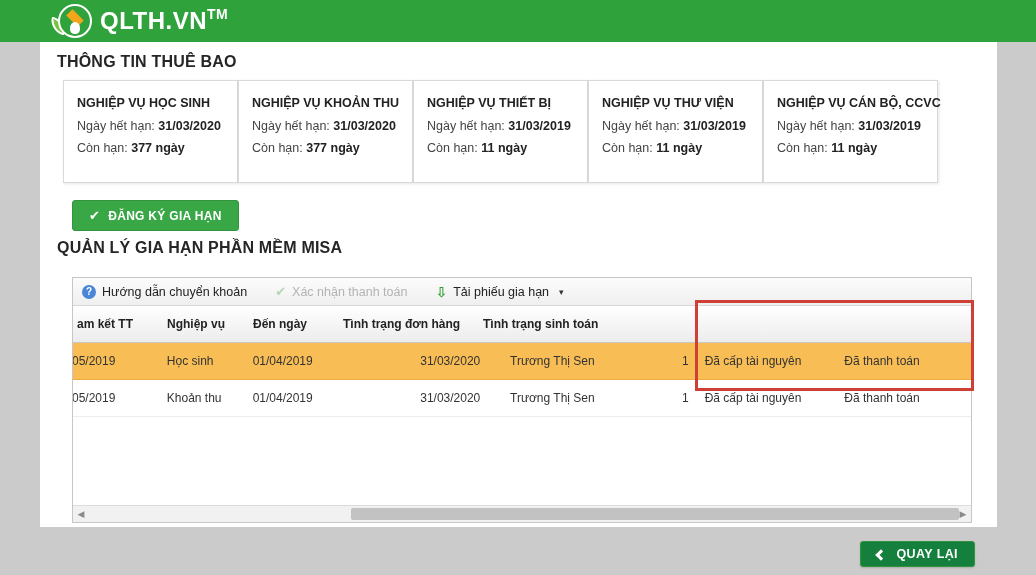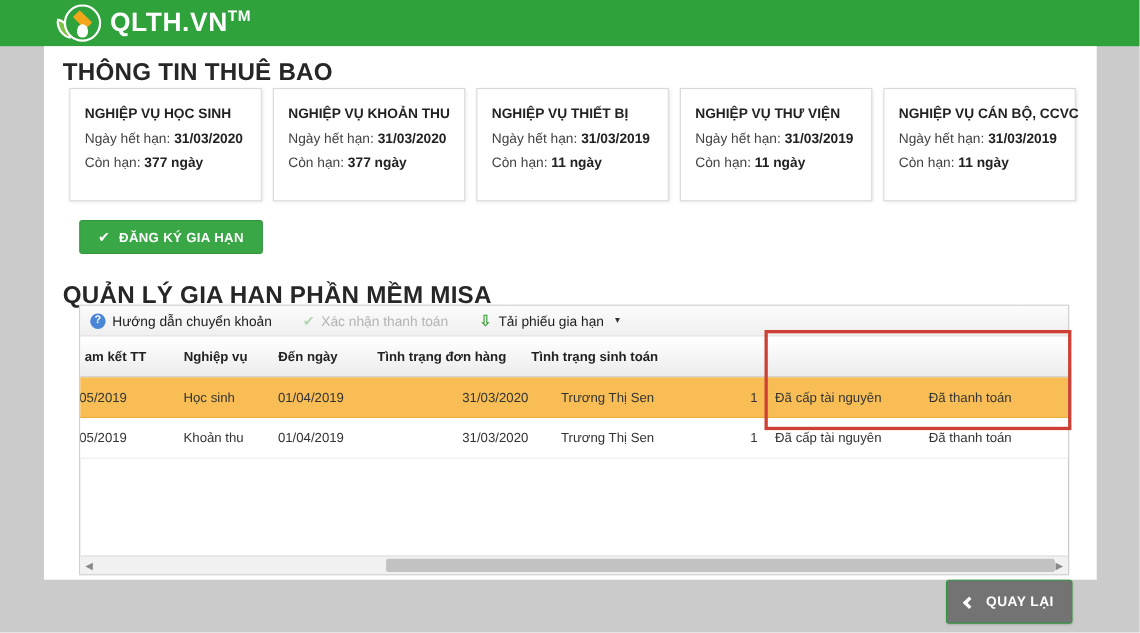--- a/index.html
+++ b/index.html
@@ -39,26 +39,26 @@
     color:#fff; font-size:24px; font-weight:800; letter-spacing:0.5px;
     margin-left:8px; line-height:1;
   }
   .brand sup { font-size:14px; font-weight:700; vertical-align:top; position:relative; top:-2px; }
 
   
   .content {
     position:absolute; left:40px; top:42px; width:957px; height:485px;
     background:#fff;
   }
-  .sec-title { position:absolute; font-size:22px; font-weight:700; color:#262626; letter-spacing:0.2px; }
+  .sec-title { position:absolute; font-size:16px; font-weight:700; color:#262626; letter-spacing:0.2px; }
   .sec-title.t1 { left:17px; top:11px; }
-  .sec-title.t2 { left:17px; top:213px; }
-
-  
-  .cards { position:absolute; left:23px; top:38px; display:flex; gap:10px; }
+  .sec-title.t2 { left:17px; top:197px; }
+
+  
+  .cards { position:absolute; left:23px; top:38px; display:flex; }
   .sub-card {
     width:175px; height:103px; background:#fff;
     border:1px solid #d9d9d9; box-shadow:1px 1px 3px rgba(0,0,0,0.10);
     padding:15px 13px 0 13px; font-size:12.5px; color:#444;
   }
   .sub-card .cname { font-weight:700; color:#222; font-size:12.5px; margin-bottom:9px; white-space:nowrap; }
   .sub-card .line { margin-bottom:8px; white-space:nowrap; }
   .sub-card .line b { color:#222; }
 
   
@@ -119,22 +119,22 @@
     display:flex; align-items:center; justify-content:center; cursor:pointer;
   }
   .hs-arrow.left { left:0; } .hs-arrow.right { right:0; }
   .hs-thumb {
     position:absolute; left:278px; width:608px; top:2px; height:12px;
     background:#c2c2c2; border-radius:2px; cursor:pointer;
   }
 
   
   .btn-back {
-    position:absolute; right:61px; bottom:8px; height:40px;
-    background:#737373; border:1px solid #339440; border-radius:3px;
+    position:absolute; right:61px; bottom:8px; height:26px;
+    background:#15803d; border:1px solid #339440; border-radius:3px;
     color:#fff; font-size:12.5px; font-weight:700; letter-spacing:0.4px;
     display:flex; align-items:center; gap:11px; padding:0 16px; cursor:pointer;
     box-shadow:0 1px 2px rgba(0,0,0,0.15); font-family:inherit;
   }
   .chev { width:8px; height:8px; border-left:3px solid #fff; border-bottom:3px solid #fff; transform:rotate(45deg); margin-top:1px; }
 </style>
 </head>
 <body>
 
 <div class="app-header">

